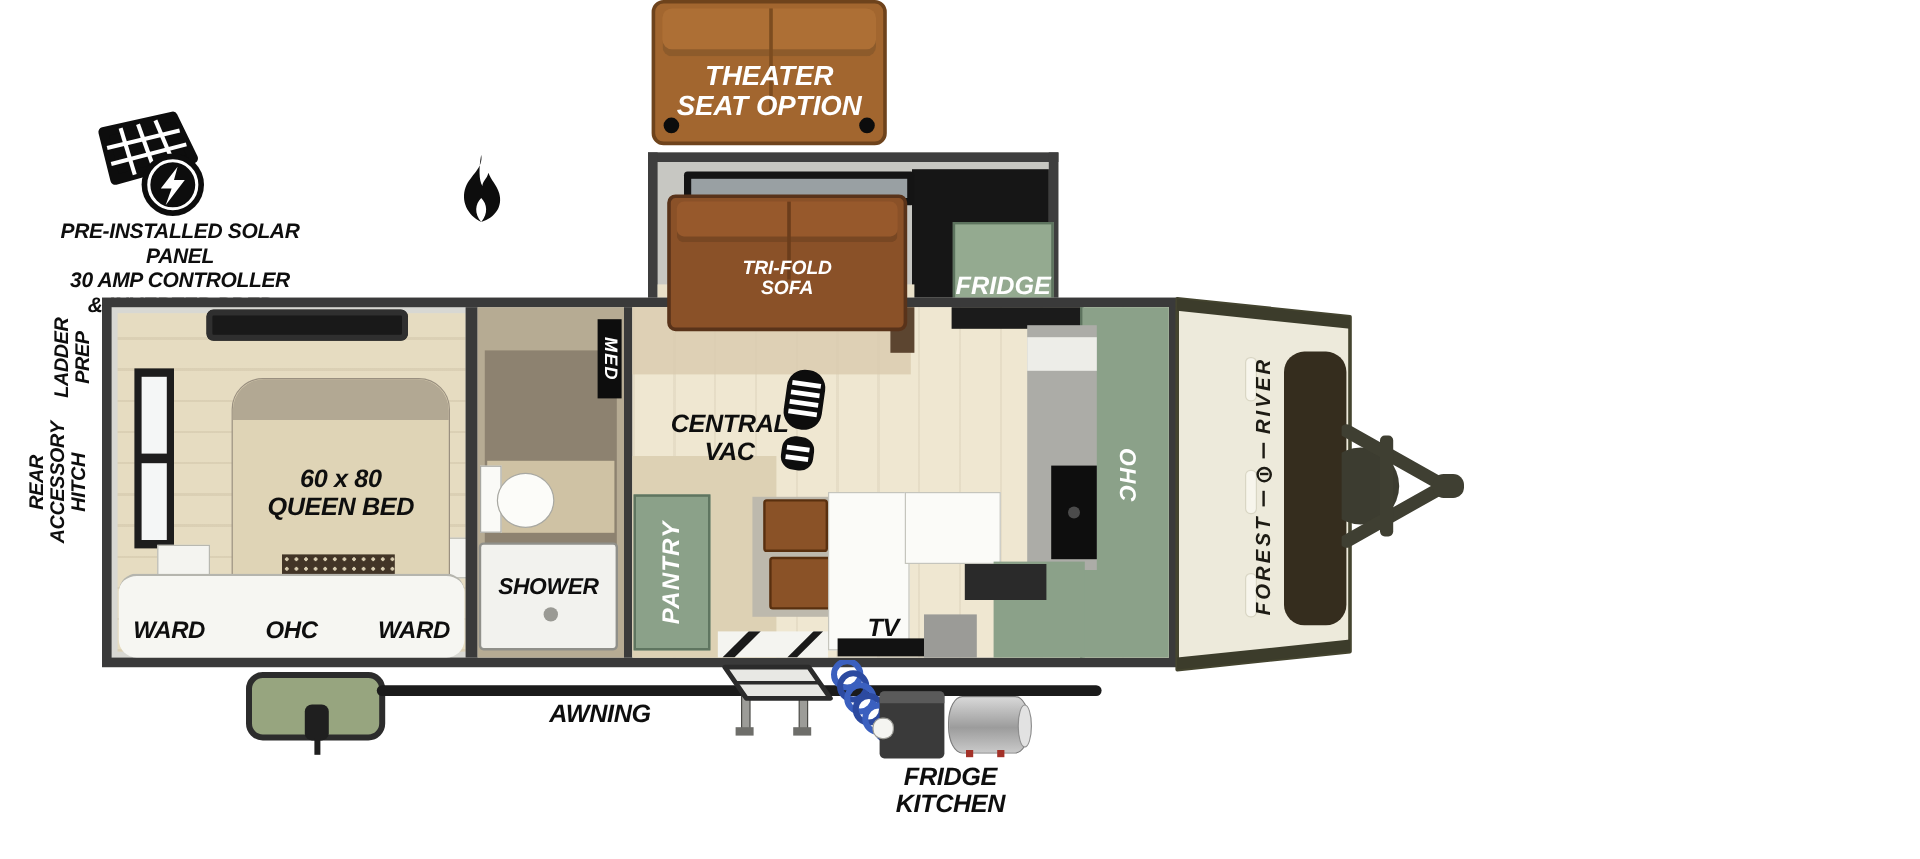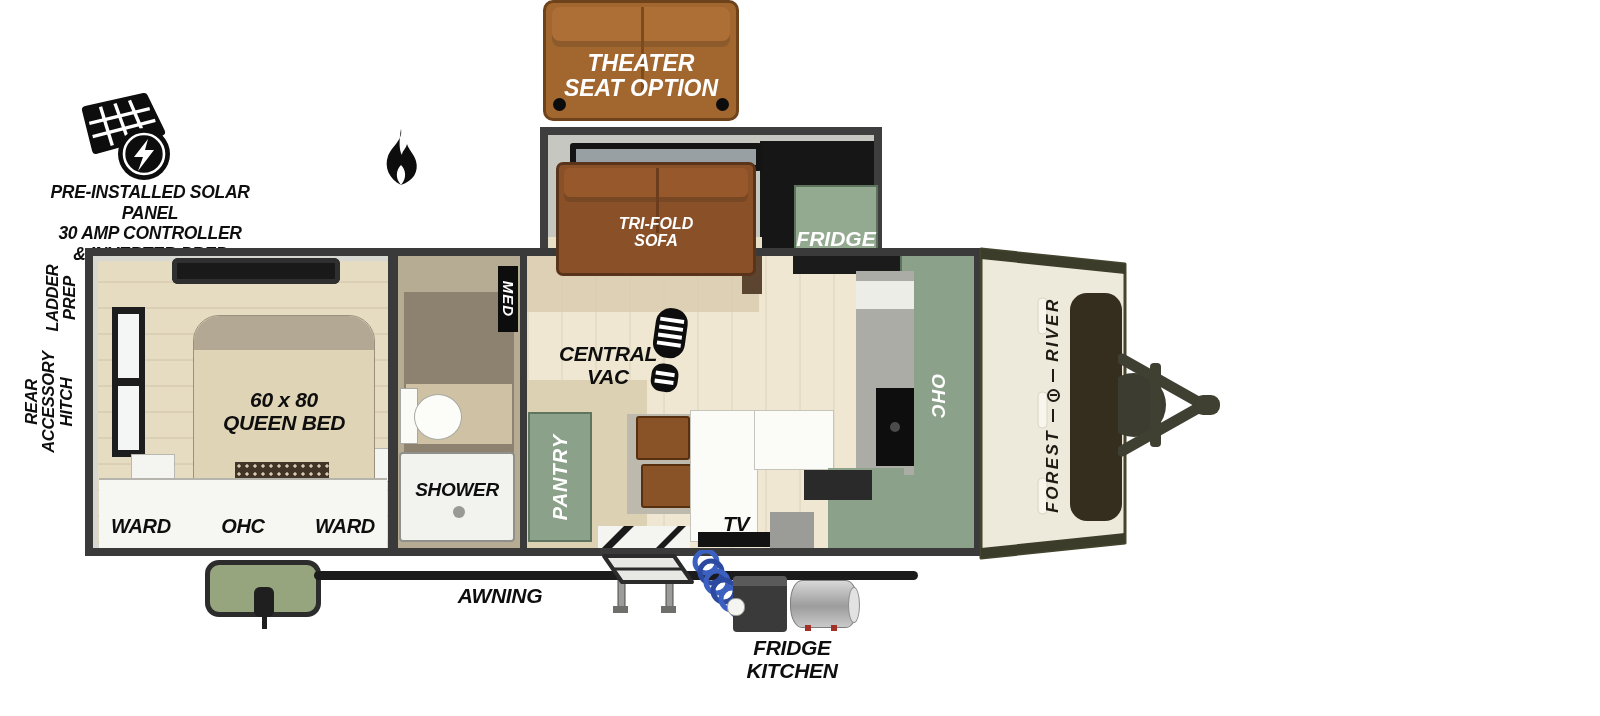--- a/index.html
+++ b/index.html
@@ -58,21 +58,21 @@
   #bedroom-window .pane{position:absolute;left:6px;width:21px;height:64px;background:#f4f6f6;}
   #queen-bed{left:100px;top:59px;width:180px;height:176px;background:#dfd4b6;
     border:1px solid #9a9080;border-radius:26px 26px 4px 4px;}
   #queen-bed .head{position:absolute;left:0;top:0;right:0;height:34px;background:#b2a893;
     border-radius:26px 26px 0 0;}
   #queen-bed .txt{position:absolute;left:0;right:0;top:72px;font-size:21px;}
   #bed-bench{left:142px;top:206px;width:94px;height:30px;background:#423527;
     background-image:radial-gradient(#d8cdb0 1.5px,transparent 1.7px);background-size:8px 8px;}
   .nightstand{background:#f4f4f0;border:1px solid #b8b8b0;}
   #ward-bar{left:6px;top:222px;width:288px;height:70px;background:#f6f6f2;border-top:2px solid #b5b5ae;
-    display:flex;justify-content:space-between;align-items:center;padding:24px 12px 0 12px;box-sizing:border-box;}
+    display:flex;justify-content:space-between;align-items:center;padding:24px 12px 0 12px;box-sizing:border-box;border-radius:15px;}
   #ward-bar .lbl{font-size:20px;}
 
   #wall-bed-bath{left:295px;top:0;width:10px;height:292px;}
   #bath-floor{left:305px;top:0;width:122px;height:292px;background:#b6ab93;}
   #bath-floor .patch{position:absolute;left:6px;top:36px;width:110px;height:178px;background:#8d8270;}
   #bath-floor .patch2{position:absolute;left:8px;top:128px;width:106px;height:60px;background:#cfc2a4;}
   #med{left:382px;top:33px;width:66px;height:20px;background:#0d0d0d;transform:rotate(90deg);
     font-size:15px;line-height:20px;letter-spacing:1px;}
   #toilet-tank{left:307px;top:132px;width:16px;height:54px;background:#fafaf7;border:1px solid #a8a8a2;}
   #toilet-bowl{left:321px;top:138px;width:46px;height:44px;background:#fcfcf9;border:1px solid #a8a8a2;border-radius:50%;}

